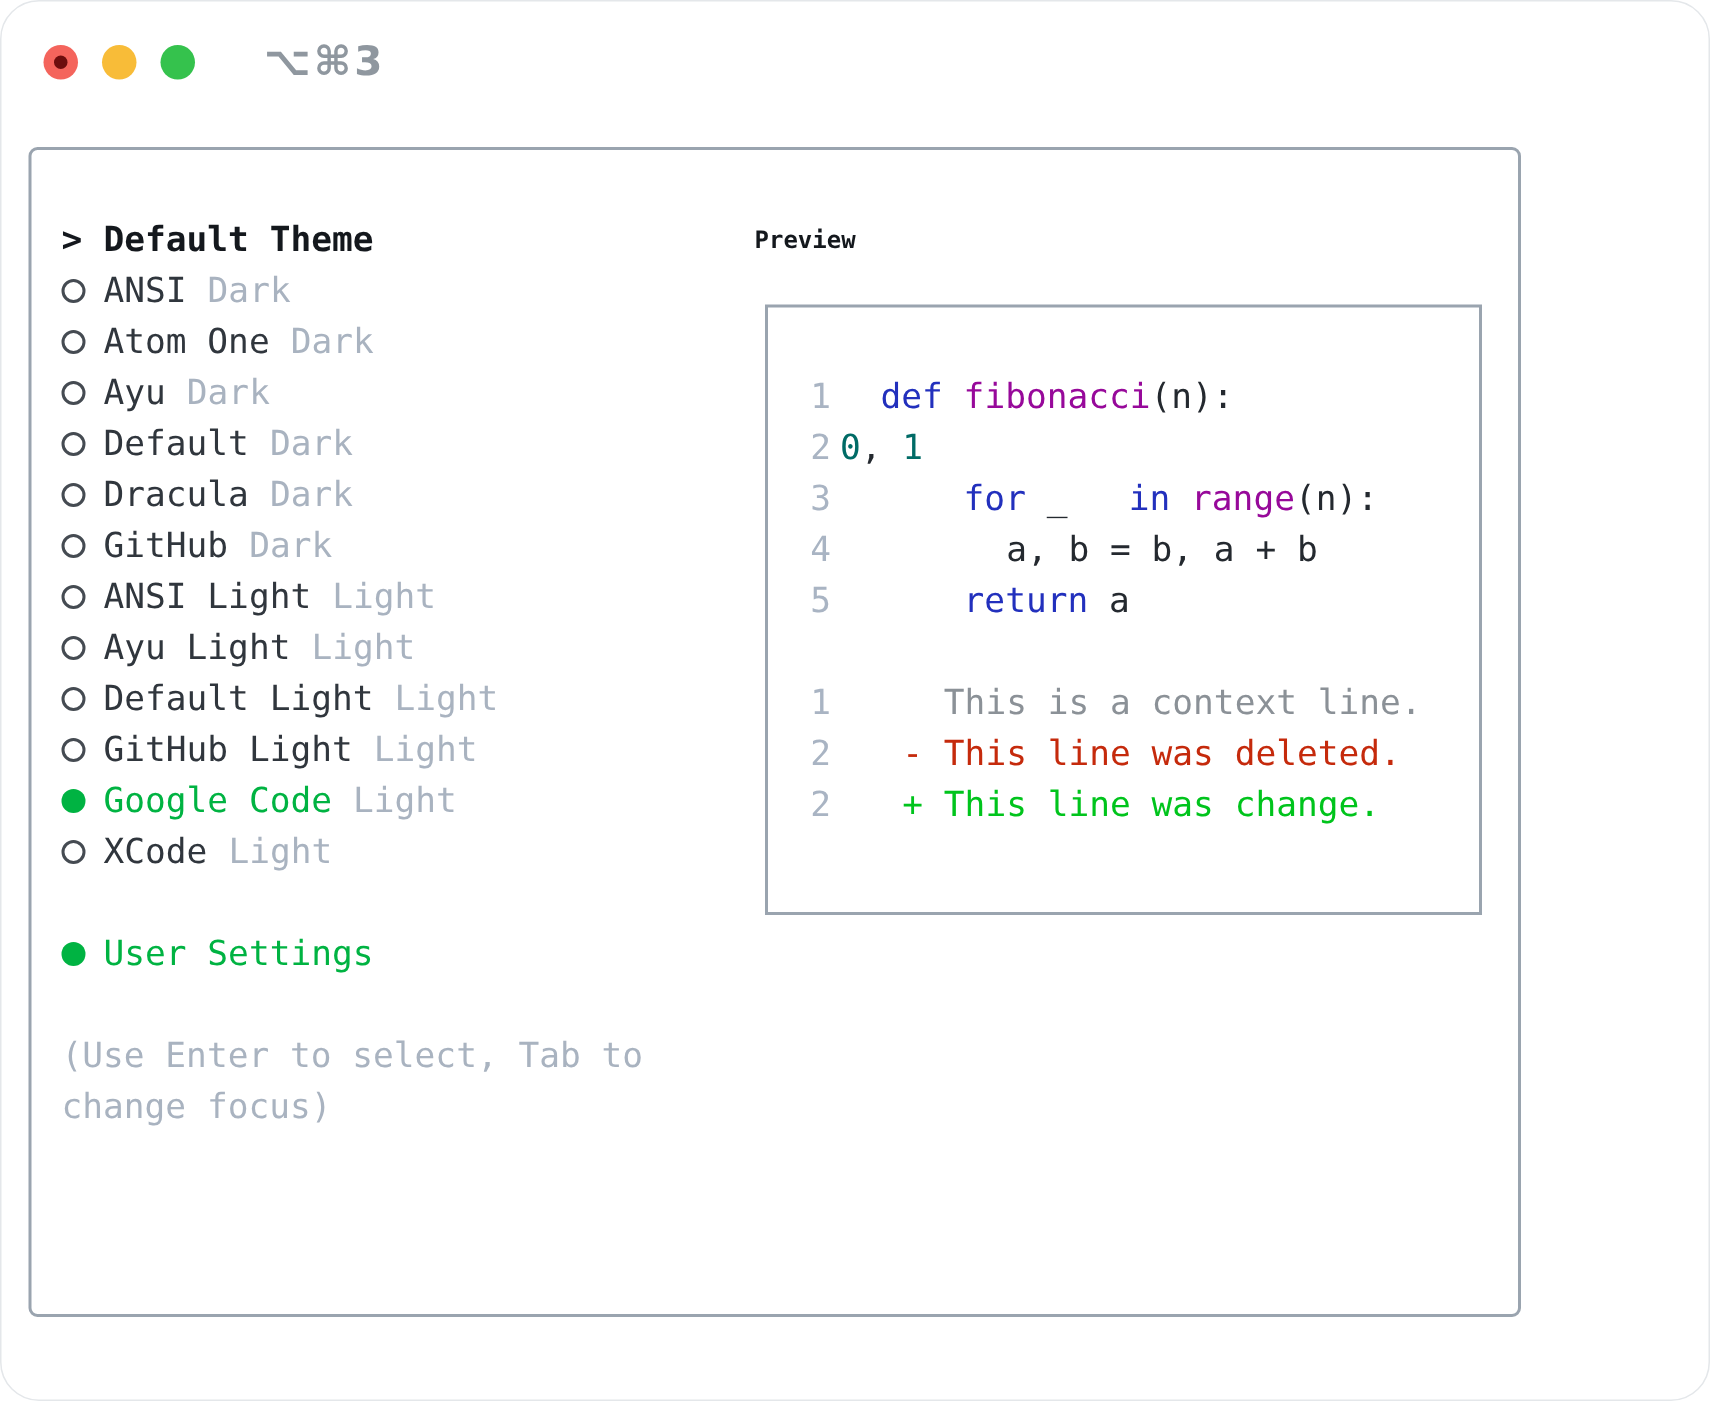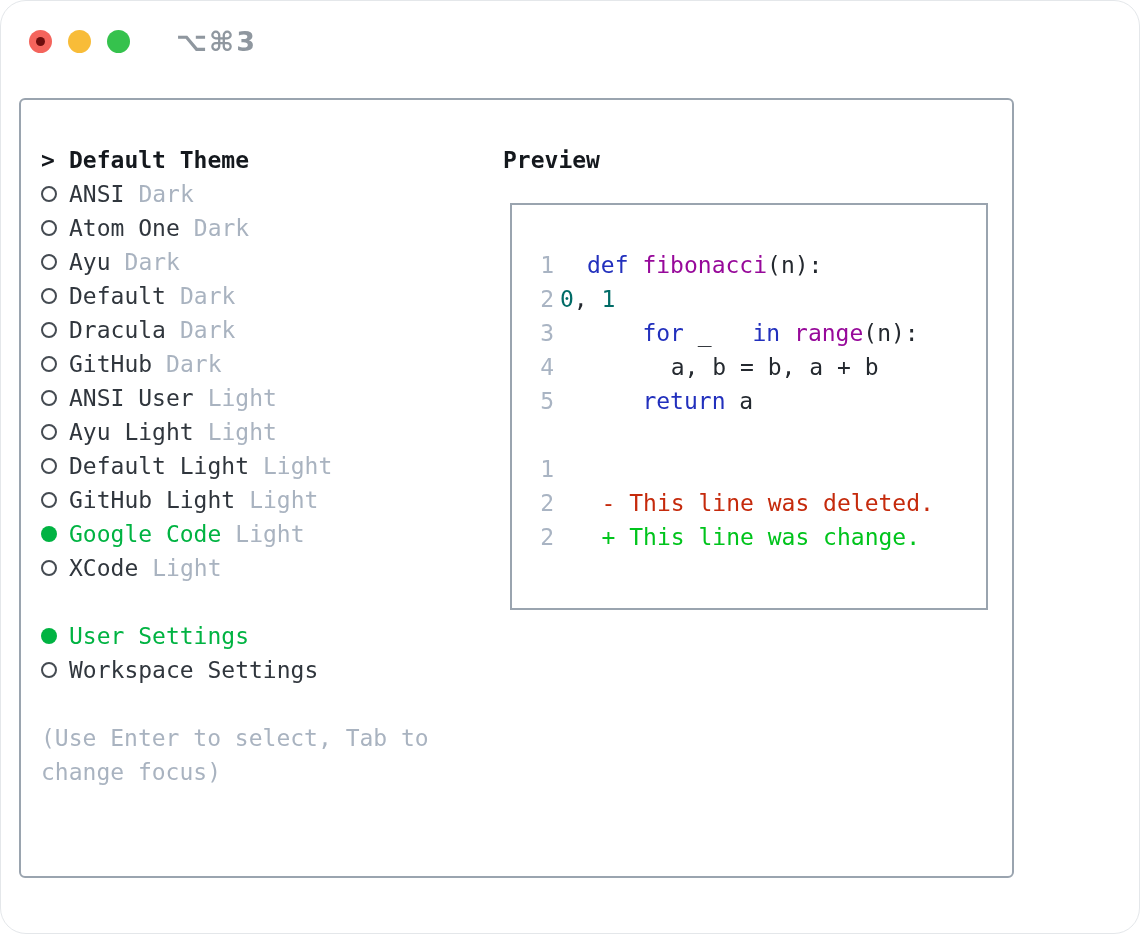--- a/index.html
+++ b/index.html
@@ -39,21 +39,21 @@
   .hdr{font-weight:700;color:var(--header-ink);}
   .radio{width:16px;height:16px;border-radius:50%;border:2px solid #454b52;}
   .radio.on{border:none;background:var(--green);}
   .t-name{color:var(--ink);}
   .t-name.sel{color:var(--green);}
   .t-variant{color:var(--muted);margin-left:14px;}
   .opt-label.sel{color:var(--green);}
   .help{margin-top:0;line-height:34px;color:var(--muted);white-space:normal;width:420px;}
   
   .preview-title{position:absolute;left:482px;top:43px;height:34px;line-height:34px;
-    font-size:23px;font-weight:700;color:var(--header-ink);}
+    font-size:16px;font-weight:700;color:var(--header-ink);}
   .preview-box{position:absolute;left:489px;top:103px;width:478px;height:407px;
     border:2px solid var(--border);background:#fff;padding:43px 0 0 16px;font-size:23px;}
   .crow{display:flex;height:34px;line-height:34px;white-space:pre;}
   .ln{width:26px;flex:none;text-align:right;margin-right:6px;color:var(--ln);}
   .tok-kw{color:var(--kw);margin-left:27px;}
   .tok-fn{color:var(--fn);}
   .tok-num{color:var(--num);}
   .tok-pl{color:#24292f;}
   .d-context{color:var(--ctx);}
   .d-deleted{color:var(--del);}
@@ -82,48 +82,47 @@
         <span class="marker"><span class="prompt-ch">&gt;</span></span>
         <span class="hdr">Default Theme</span>
       </div>
       <div id="theme-list">
           <div class="row"><span class="marker"><span class="radio"></span></span><span class="t-name">ANSI</span><span class="t-variant">Dark</span></div>
           <div class="row"><span class="marker"><span class="radio"></span></span><span class="t-name">Atom One</span><span class="t-variant">Dark</span></div>
           <div class="row"><span class="marker"><span class="radio"></span></span><span class="t-name">Ayu</span><span class="t-variant">Dark</span></div>
           <div class="row"><span class="marker"><span class="radio"></span></span><span class="t-name">Default</span><span class="t-variant">Dark</span></div>
           <div class="row"><span class="marker"><span class="radio"></span></span><span class="t-name">Dracula</span><span class="t-variant">Dark</span></div>
           <div class="row"><span class="marker"><span class="radio"></span></span><span class="t-name">GitHub</span><span class="t-variant">Dark</span></div>
-          <div class="row"><span class="marker"><span class="radio"></span></span><span class="t-name">ANSI User</span><span class="t-variant">Light</span></div>
+          <div class="row"><span class="marker"><span class="radio"></span></span><span class="t-name">ANSI Light</span><span class="t-variant">Light</span></div>
           <div class="row"><span class="marker"><span class="radio"></span></span><span class="t-name">Ayu Light</span><span class="t-variant">Light</span></div>
           <div class="row"><span class="marker"><span class="radio"></span></span><span class="t-name">Default Light</span><span class="t-variant">Light</span></div>
           <div class="row"><span class="marker"><span class="radio"></span></span><span class="t-name">GitHub Light</span><span class="t-variant">Light</span></div>
           <div class="row"><span class="marker"><span class="radio on"></span></span><span class="t-name sel">Google Code</span><span class="t-variant">Light</span></div>
           <div class="row"><span class="marker"><span class="radio"></span></span><span class="t-name">XCode</span><span class="t-variant">Light</span></div>
         </div>
       <div class="row spacer"></div>
       <div id="apply-list">
           <div class="row"><span class="marker"><span class="radio on"></span></span><span class="opt-label sel">User Settings</span></div>
-          <div class="row"><span class="marker"><span class="radio"></span></span><span class="opt-label">Workspace Settings</span></div>
         </div>
       <div class="row spacer"></div>
       <div class="help">(Use Enter to select, Tab to change focus)</div>
     </div>
 
     <div class="preview-title">Preview</div>
 
     <div class="preview-box">
       <div id="code-lines">
           <div class="crow"><span class="ln">1</span><span class="tok-kw">def</span><span class="tok-pl"> </span><span class="tok-fn">fibonacci</span><span class="tok-pl">(n):</span></div>
           <div class="crow"><span class="ln">2</span><span class="tok-num">0</span><span class="tok-pl">, </span><span class="tok-num">1</span></div>
           <div class="crow"><span class="ln">3</span><span class="tok-pl">    </span><span class="tok-kw">for</span><span class="tok-pl"> _ </span><span class="tok-kw">in</span><span class="tok-pl"> </span><span class="tok-fn">range</span><span class="tok-pl">(n):</span></div>
           <div class="crow"><span class="ln">4</span><span class="tok-pl">        a, b = b, a + b</span></div>
           <div class="crow"><span class="ln">5</span><span class="tok-pl">    </span><span class="tok-kw">return</span><span class="tok-pl"> a</span></div>
         </div>
       <div class="crow"></div>
       <div id="diff-lines">
-          <div class="crow"><span class="ln">1</span></div>
+          <div class="crow"><span class="ln">1</span><span class="d-context">     This is a context line.</span></div>
           <div class="crow"><span class="ln">2</span><span class="d-deleted">   - This line was deleted.</span></div>
           <div class="crow"><span class="ln">2</span><span class="d-added">   + This line was change.</span></div>
         </div>
     </div>
 
   </div>
 </div>
 
 </body></html>

